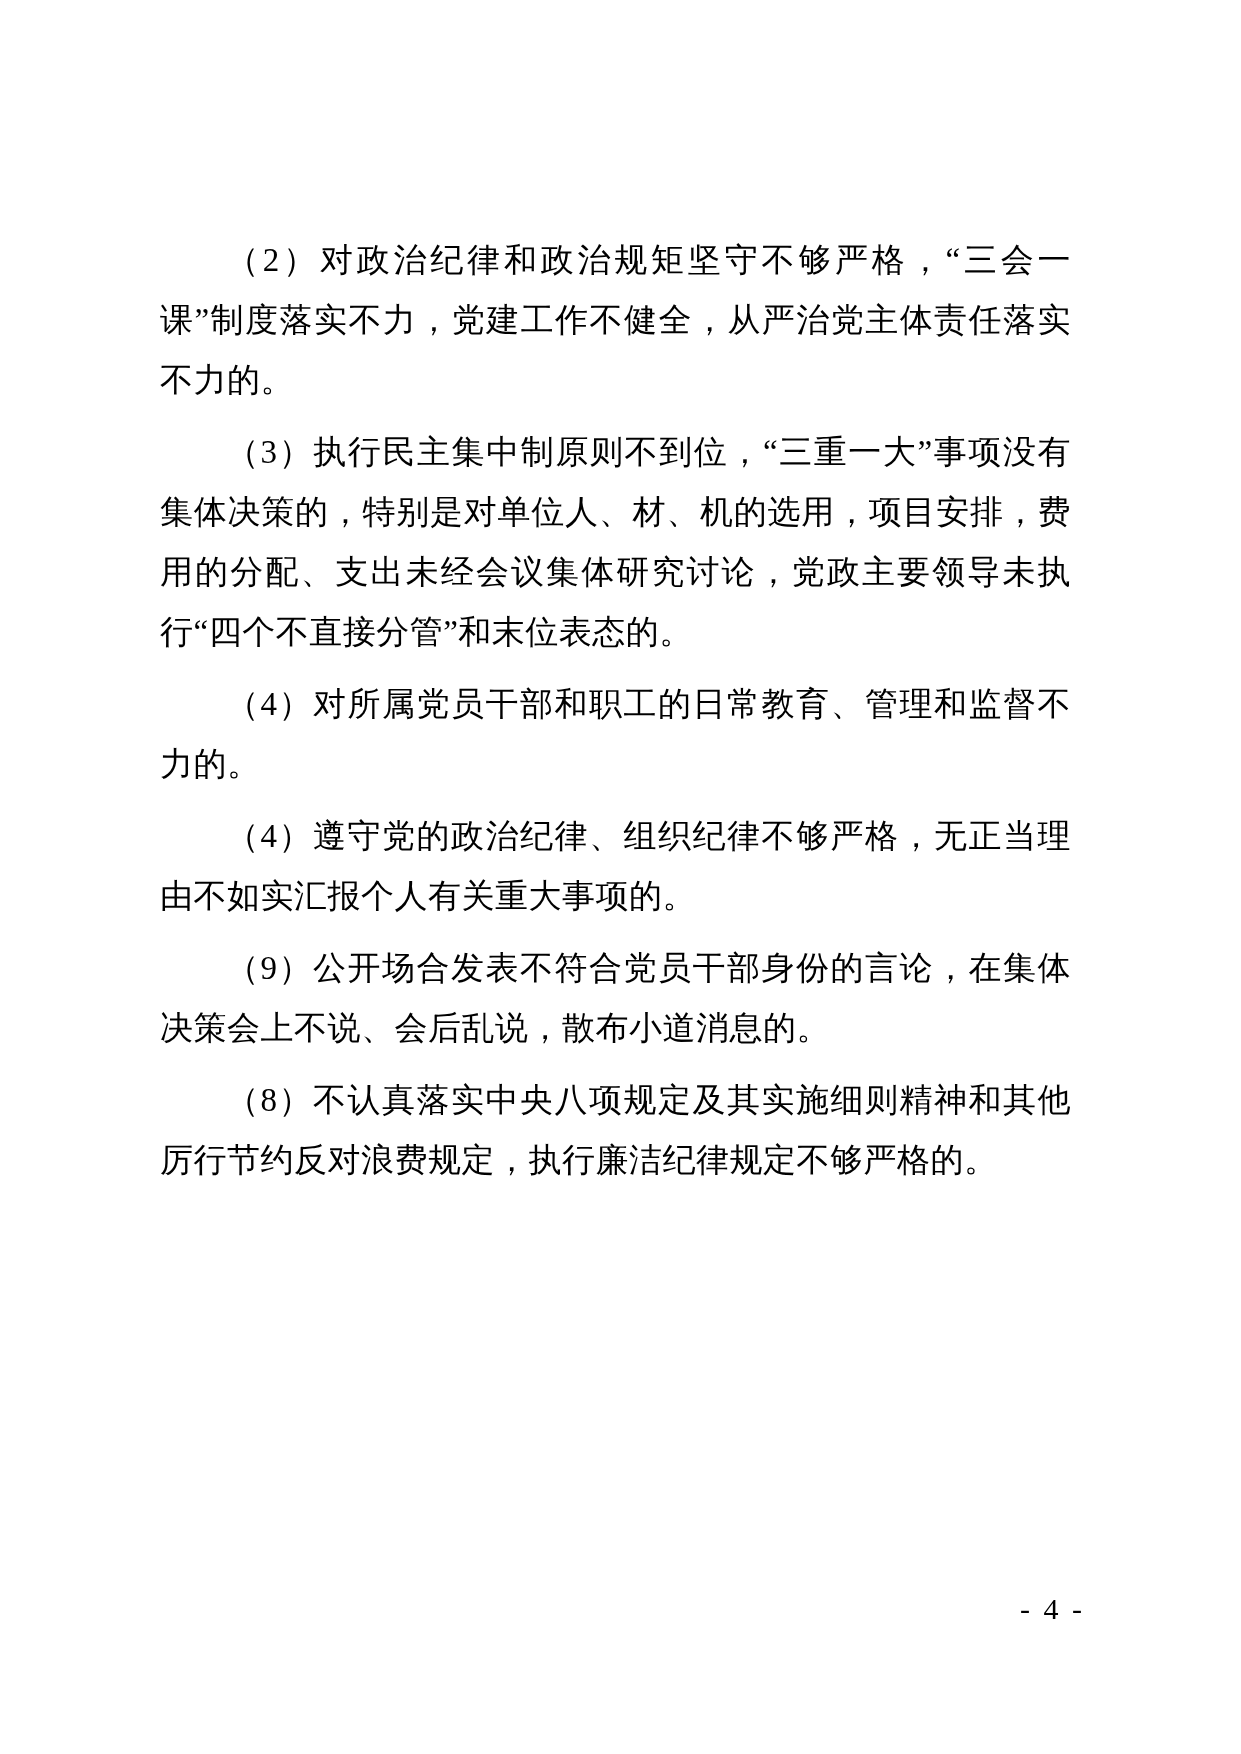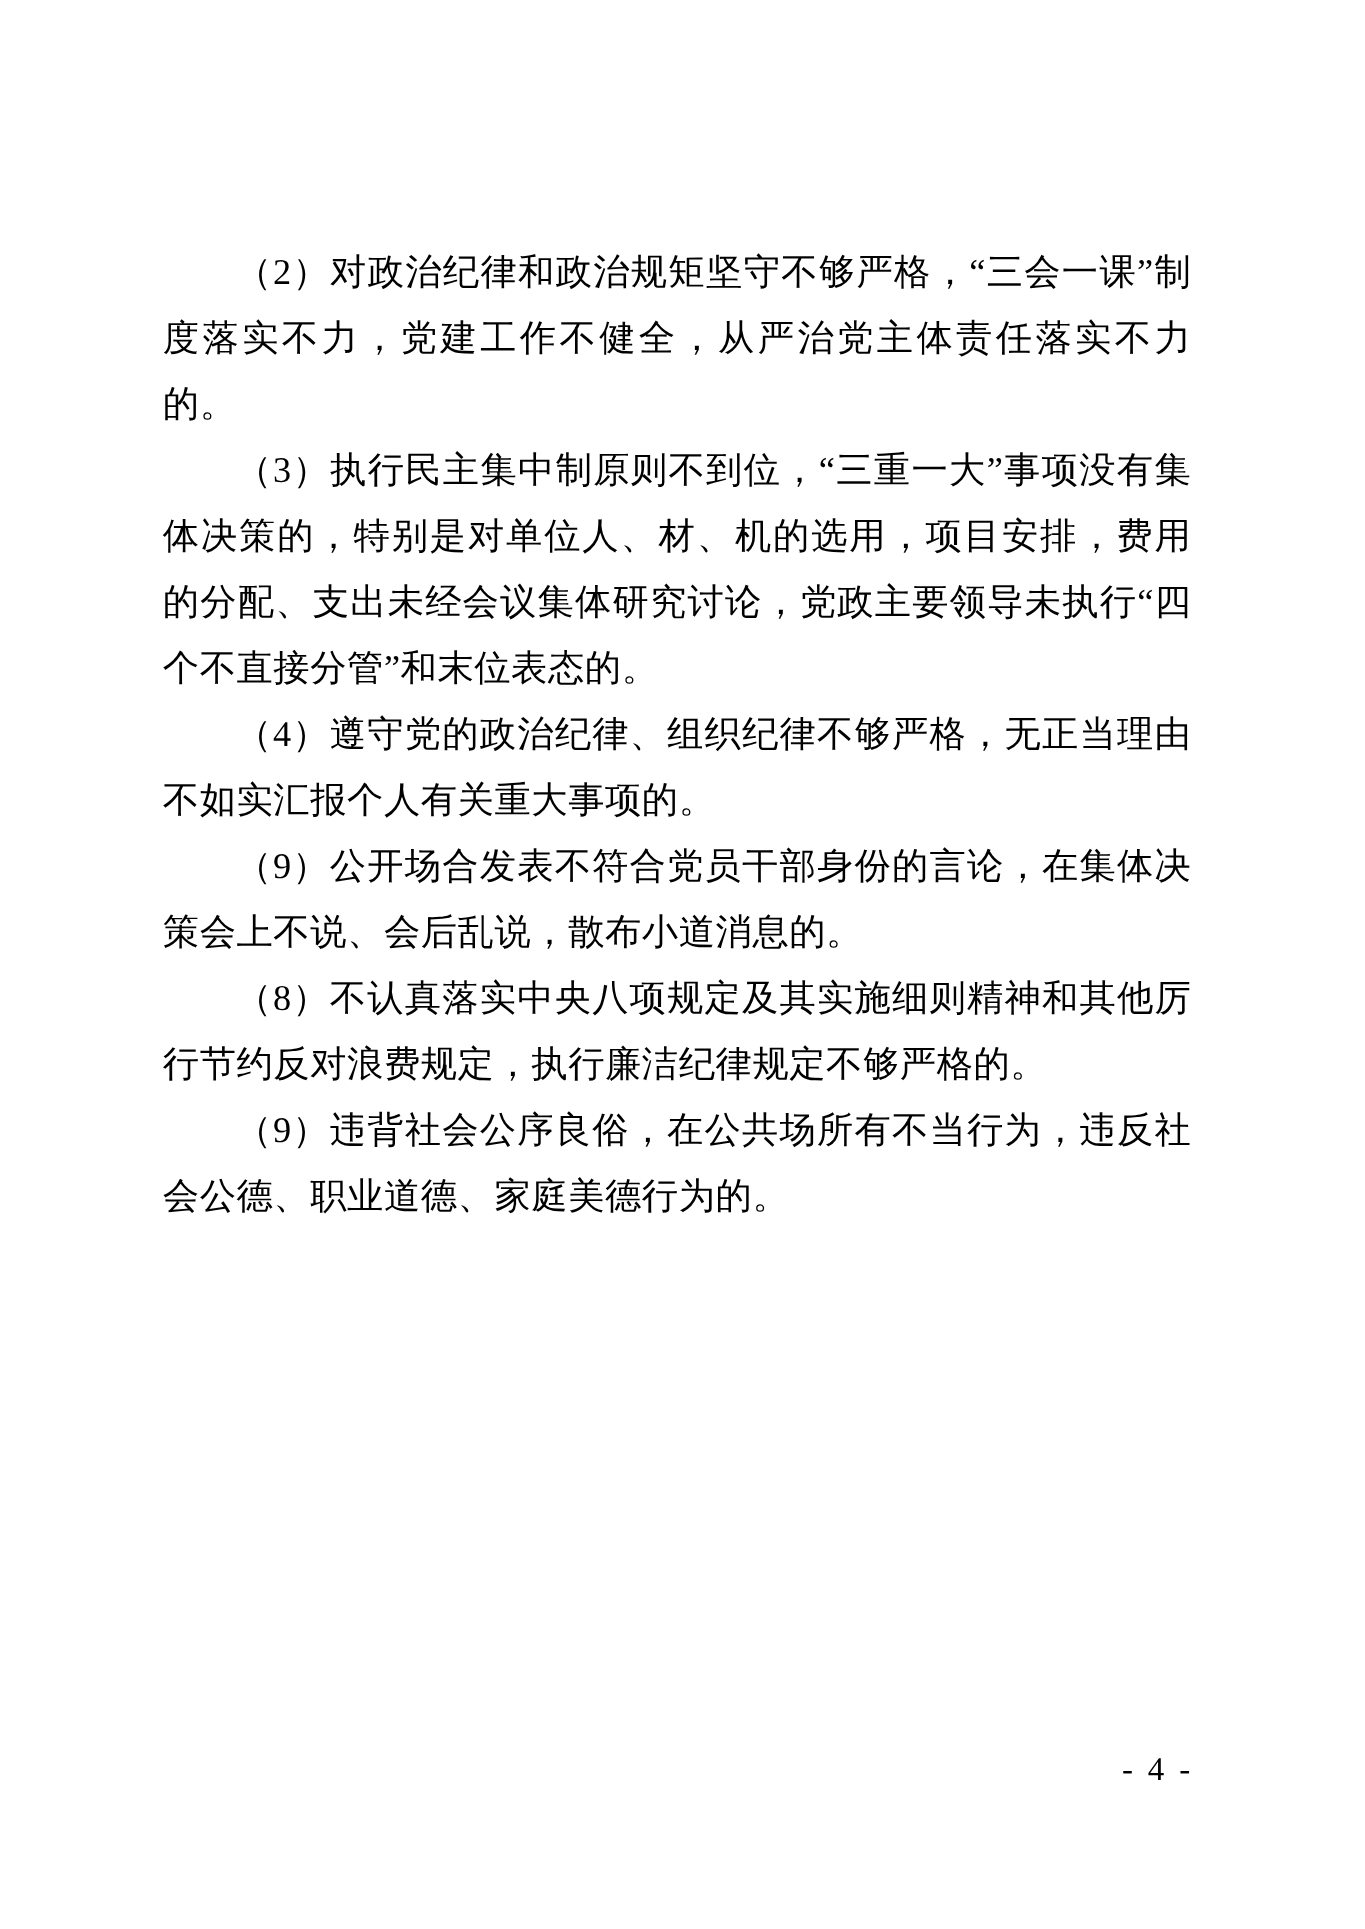--- a/index.html
+++ b/index.html
@@ -25,39 +25,39 @@
     left: 148px;
     top: 218px;
     width: 935px;
     font-size: 33px;
     line-height: 60px;
     text-align: justify;
     text-justify: inter-character;
     letter-spacing: 0.5px;
   }
   .content p {
-    margin: 0;
+    margin: 12px;
     padding: 0;
     text-indent: 2em;
   }
   .page-number {
     position: absolute;
     left: 1020px;
     top: 1592px;
     font-size: 30px;
     letter-spacing: 3px;
     white-space: nowrap;
   }
 </style>
 </head>
 <body>
 
 <div class="page">
   <div class="content">
     <p>（2）对政治纪律和政治规矩坚守不够严格，“三会一课”制度落实不力，党建工作不健全，从严治党主体责任落实不力的。</p>
     <p>（3）执行民主集中制原则不到位，“三重一大”事项没有集体决策的，特别是对单位人、材、机的选用，项目安排，费用的分配、支出未经会议集体研究讨论，党政主要领导未执行“四个不直接分管”和末位表态的。</p>
+    <p>（4）对所属党员干部和职工的日常教育、管理和监督不力的。</p>
     <p>（4）遵守党的政治纪律、组织纪律不够严格，无正当理由不如实汇报个人有关重大事项的。</p>
     <p>（9）公开场合发表不符合党员干部身份的言论，在集体决策会上不说、会后乱说，散布小道消息的。</p>
     <p>（8）不认真落实中央八项规定及其实施细则精神和其他厉行节约反对浪费规定，执行廉洁纪律规定不够严格的。</p>
-    <p>（9）违背社会公序良俗，在公共场所有不当行为，违反社会公德、职业道德、家庭美德行为的。</p>
   </div>
   <div class="page-number">- 4 -</div>
 </div>
 
 </body></html>

